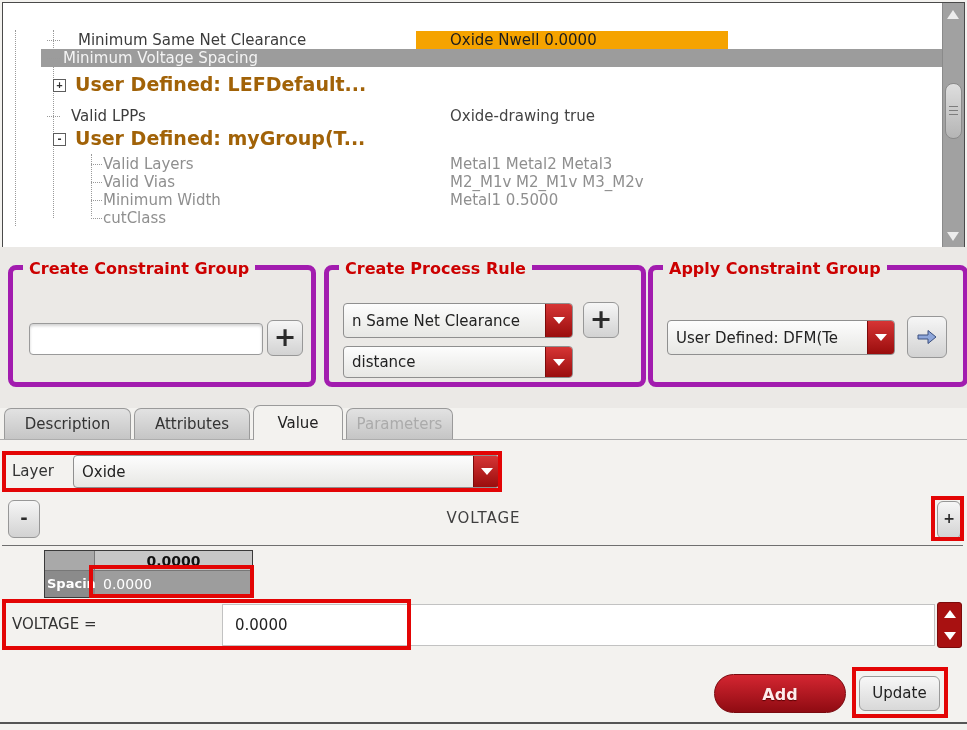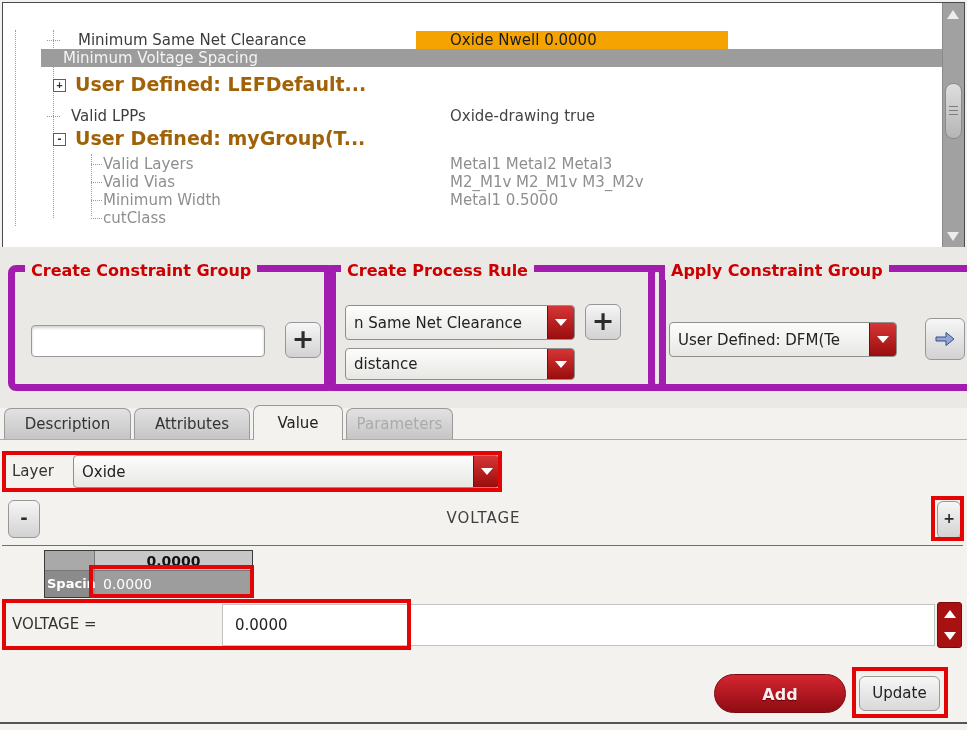--- a/index.html
+++ b/index.html
@@ -30,21 +30,21 @@
   
   .sbar{position:absolute;right:0;top:0;bottom:0;width:21px;background:#a1a1a1;border-left:1px solid #8a8a8a;}
   .tri-up{width:0;height:0;border-left:6px solid transparent;border-right:6px solid transparent;border-bottom:9px solid #ececec;}
   .tri-down{width:0;height:0;border-left:6px solid transparent;border-right:6px solid transparent;border-top:9px solid #ececec;}
   .sarr{position:absolute;left:4px;}
   .sthumb{position:absolute;left:2px;top:80px;width:15px;height:54px;border:1px solid #8a8a8a;
         border-radius:8px;background:linear-gradient(#dedede,#b5b5b5);}
   .grip{position:absolute;left:3px;width:9px;height:1px;background:#7d7d7d;}
   
   .mid{position:absolute;left:0;top:247px;width:967px;height:161px;background:#ebe9e6;}
-  .gbox{position:absolute;border:7px solid #a21caf;border-radius:8px;padding-left:16px;}
+  .gbox{position:absolute;border:5px solid #a21caf;border-radius:8px;}
   .gtitle{position:absolute;top:-11px;left:10px;background:#ebe9e6;padding:0 6px;
         color:#cc0000;font-weight:bold;font-size:16px;white-space:nowrap;}
   .txtfield{position:absolute;background:#fff;border:1px solid #9a9a9a;border-radius:4px;
         box-shadow:inset 0 2px 3px rgba(0,0,0,.18);}
   .txtfield input{width:100%;height:100%;border:none;background:transparent;outline:none;
         font:15px "DejaVu Sans",sans-serif;padding:0 8px;box-sizing:border-box;color:#222;}
   .sqbtn{position:absolute;background:linear-gradient(#f6f6f6,#d2d2d2);border:1px solid #979797;
         border-radius:6px;color:#2b2b2b;text-align:center;font-weight:bold;cursor:pointer;}
   .combo{position:absolute;background:linear-gradient(#fdfdfd,#e7e7e4);border:1px solid #8f8f8f;
         border-radius:4px;overflow:hidden;}

